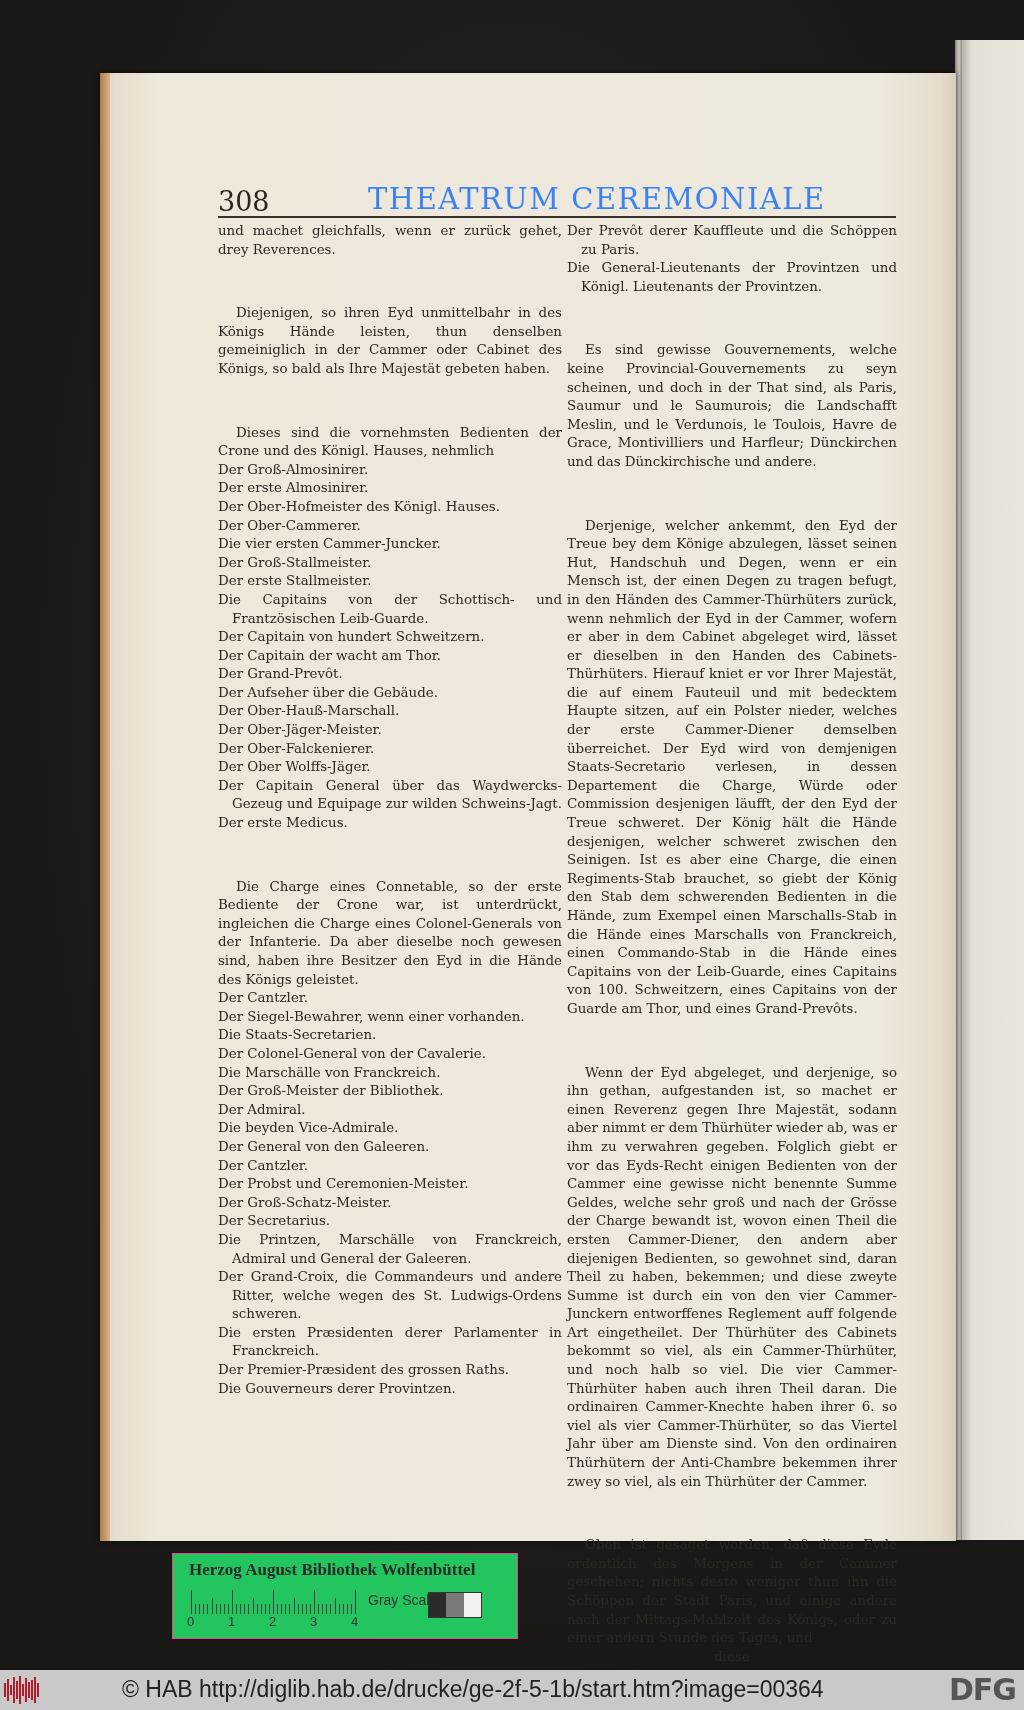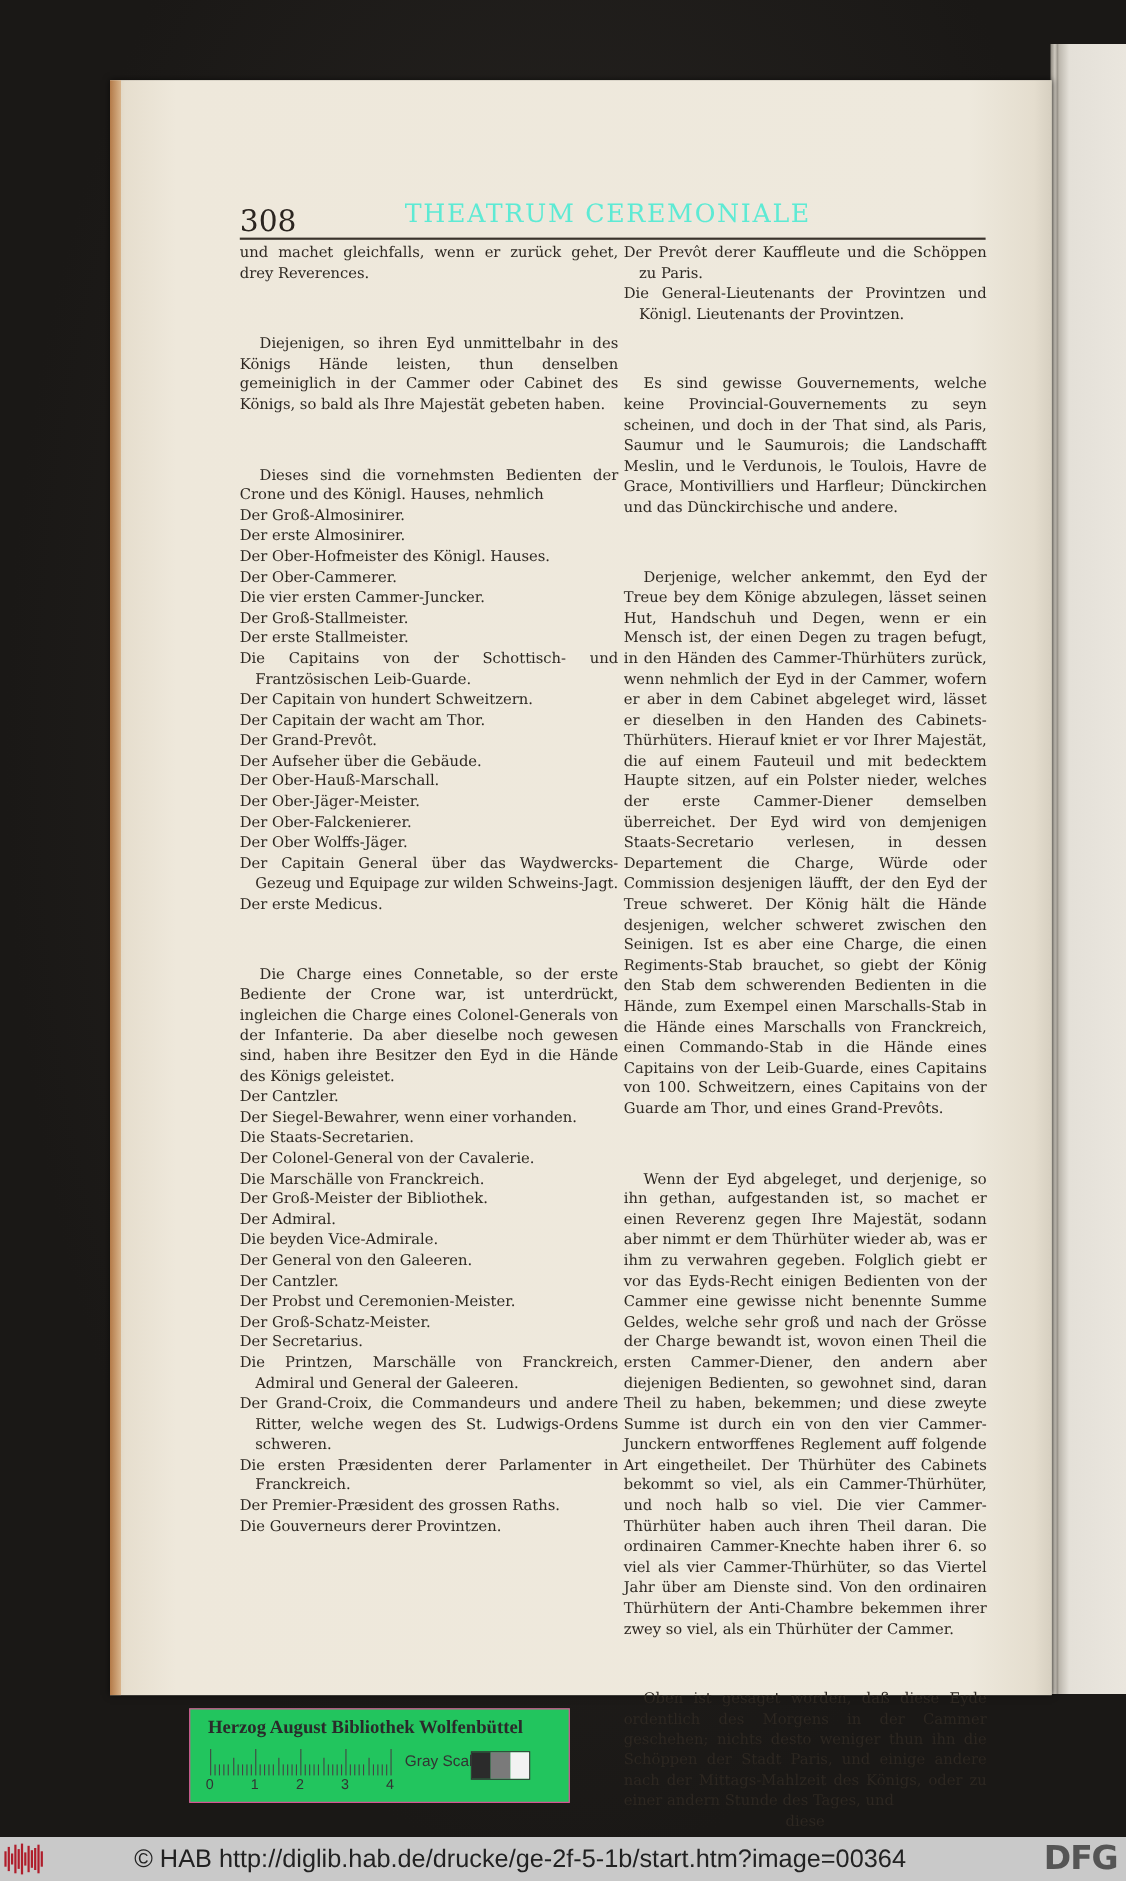--- a/index.html
+++ b/index.html
@@ -6,21 +6,21 @@
   body{width:1024px;height:1710px;background:#1f1d1b;position:relative;overflow:hidden;font-family:"DejaVu Serif",serif;}
   .bg-noise{position:absolute;inset:0;background:radial-gradient(ellipse at 50% 40%,#2a2724 0%,#1a1816 70%);}
   .page{position:absolute;left:100px;top:73px;width:856px;height:1468px;background:#ece6d8;
         background-image:linear-gradient(90deg,#d9cdb6 0px,#e6dece 14px,#eee8db 60px,#eee9dd 780px,#e4ddce 840px,#d6cfc0 856px);
         box-shadow:0 0 6px rgba(0,0,0,.6);}
   .page-edge{position:absolute;left:100px;top:73px;width:10px;height:1468px;background:linear-gradient(90deg,#b37a48,#d9b58c);}
   .next-page{position:absolute;left:962px;top:40px;width:70px;height:1500px;background:linear-gradient(90deg,#b9b4aa,#e4e0d8 10px,#ebe7df);}
   .gutter{position:absolute;left:955px;top:40px;width:8px;height:1500px;background:linear-gradient(90deg,#8a857c,#cfcac0,#7d786f);}
   .header{position:absolute;left:218px;top:180px;width:678px;height:40px;}
   .page-number{position:absolute;left:0;top:6px;font-size:27px;color:#2b2520;}
-  .running-title{position:absolute;left:150px;top:2px;font-size:23px;letter-spacing:1.5px;color:#5eead4;}
+  .running-title{position:absolute;left:150px;top:2px;font-size:29px;letter-spacing:1.5px;color:#3b82f6;}
   .rule{position:absolute;left:0;top:36px;width:678px;height:2px;background:#3a332c;}
   .col{position:absolute;top:222px;font-size:13.4px;line-height:18.6px;color:#2d2721;font-family:"DejaVu Serif",serif;}
   .col.left{left:218px;width:344px;}
   .col.right{left:567px;width:330px;}
   .col p{margin:0;text-align:justify;}
   .col .ind{text-indent:18px;margin-top:45px;}
   .col .hang{padding-left:14px;text-indent:-14px;}
   .col .right-al{text-align:center;}
   .label-card{position:absolute;left:172px;top:1553px;width:344px;height:84px;background:#22c55e;border:1px solid #ec4899;}
   .label-title{position:absolute;left:16px;top:6px;font-family:"Liberation Serif",serif;font-weight:bold;font-size:17px;color:#2a2a2a;white-space:nowrap;}

